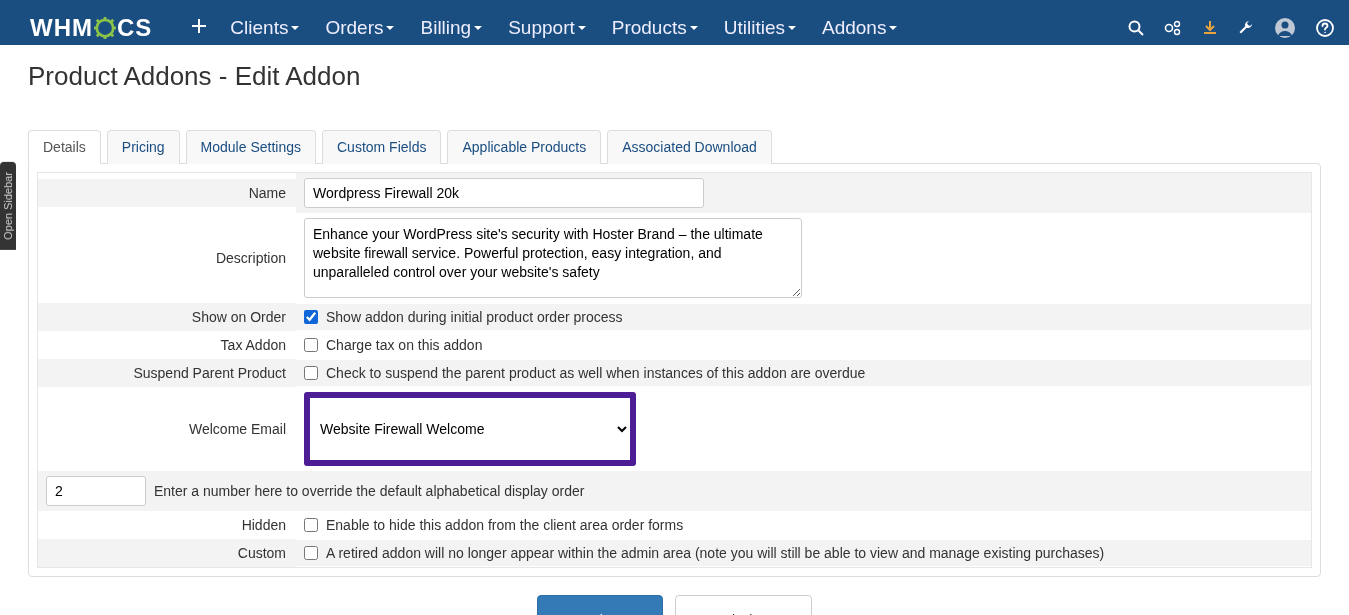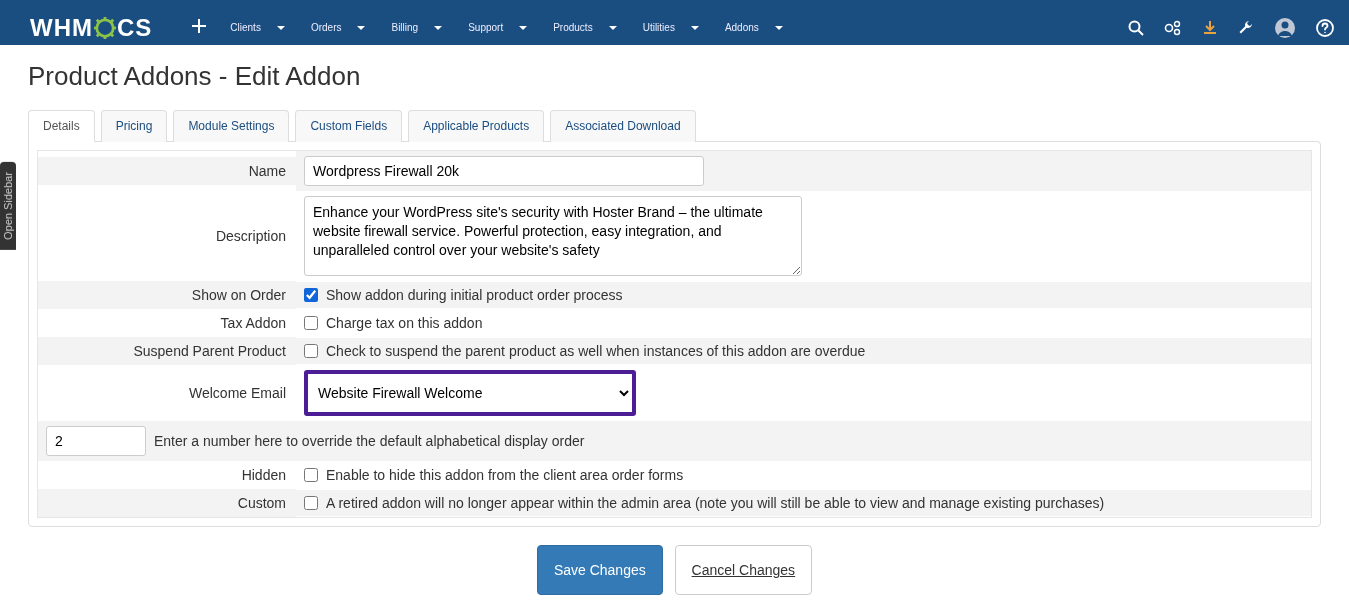--- a/index.html
+++ b/index.html
@@ -3,47 +3,47 @@
 <meta charset="utf-8">
 <style>
   * { box-sizing: border-box; margin: 0; padding: 0; }
   body { font-family: "Helvetica Neue", Helvetica, Arial, sans-serif; font-size: 14px; color: #333; background: #fff; }
   
   .topbar { background: #1a4d80; height: 45px; display: flex; align-items: center; padding: 10px 15px 0 30px; color: #fff; }
   .logo { font-size: 24px; font-weight: bold; letter-spacing: 1px; display: flex; align-items: center; margin-right: 30px; }
   .logo-gear { display:inline-flex; align-items:center; justify-content:center; width:22px; height:22px; margin:0 1px; }
   .nav-menu { display: flex; align-items: center; gap: 2px; }
   .nav-plus { padding: 6px 10px; cursor:pointer; }
-  .nav-item { padding: 6px 12px; cursor: pointer; color: #eef; font-size: 10px; display:flex; align-items:center; gap:16px; }
+  .nav-item { padding: 6px 12px; cursor: pointer; color: #eef; font-size: 19px; display:flex; align-items:center; gap:3px; }
   .caret { width:0; height:0; border-left:4px solid transparent; border-right:4px solid transparent; border-top:4px solid #fff; display:inline-block; }
   .nav-right { margin-left: auto; display: flex; align-items:center; gap: 20px; }
   .nav-icon { cursor:pointer; display:flex; align-items:center; }
 
   .sidebar-tab { position: fixed; left:0; top:162px; background:#333; color:#ccc; writing-mode: vertical-rl; transform: rotate(180deg); padding: 10px 2px; font-size: 11px; cursor:pointer; border-radius: 0 0 4px 4px; z-index: 50; }
 
   .page { padding: 10px 28px 30px 28px; }
   h1.page-title { font-size: 26px; font-weight: 400; color:#333; margin: 6px 0 18px 0; }
 
   .tabs { display:flex; gap:6px; margin-bottom:-1px; position:relative; z-index:1; }
-  .tab { border:1px solid #ddd; border-bottom:none; background:#f8f8f8; padding:8px 14px; border-radius:4px 4px 0 0; color:#1a4d80; cursor:pointer; font-size:12px; }
+  .tab { border:1px solid #ddd; border-bottom:none; background:#f8f8f8; padding:8px 14px; border-radius:4px 4px 0 0; color:#1a4d80; cursor:pointer; font-size:14px;margin-top:20px; }
   .tab.active { background:#fff; border-color:#ddd; color:#555; border-bottom:1px solid #fff; }
 
   .panel { border:1px solid #ddd; border-radius:0 4px 4px 4px; padding:8px; }
   .inner { border:1px solid #e6e6e6; }
 
   .form-row { display:flex; align-items:center; border-bottom: none; }
   .form-row:nth-child(odd) .cell-value { background:#f3f3f3; }
   .form-row:nth-child(odd) .cell-label { background:#f3f3f3; }
   .cell-label { width:258px; text-align:right; padding:6px 10px; color:#333; font-size:14px; }
   .cell-value { flex:1; padding:5px 8px; display:flex; align-items:center; gap:8px; flex-wrap:wrap; }
   .desc-row .cell-label { align-self:center; }
   
   input[type=text].text-input { border:1px solid #ccc; border-radius:3px; padding:6px 8px; font-size:14px; width:400px; }
   textarea.textarea { border:1px solid #ccc; border-radius:3px; padding:6px 8px; font-size:14px; width:498px; height:80px; resize:both; font-family:inherit; line-height:1.35; }
-  select.select { border:4px solid #4c1d95; border-radius:3px; padding:10px 6px; font-size:14px; width:332px; background:#fff; }
+  select.select { border:6px solid #4c1d95; border-radius:3px; padding:22px 6px; font-size:14px; width:332px; background:#fff; }
   input[type=text].small-input { border:1px solid #ccc; border-radius:3px; padding:6px 8px; font-size:14px; width:100px; }
 
   .checkbox-wrap { display:flex; align-items:center; gap:8px; }
   input[type=checkbox] { width:14px; height:14px; accent-color:#1065d9; cursor:pointer; }
 
   .btn-row { text-align:center; margin-top:18px; }
   .btn { display:inline-block; padding:16px 16px; border-radius:4px; font-size:14px; cursor:pointer; border:1px solid transparent; }
   .btn-primary { background:#337ab7; color:#fff; border-color:#2e6da4; }
   .btn-default { background:#fff; color:#333; border-color:#ccc; margin-left:8px;text-decoration:underline; }
 

